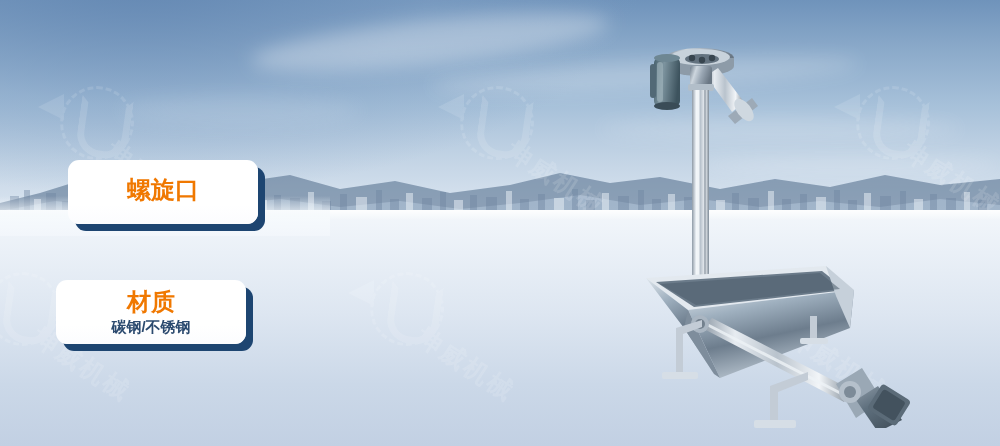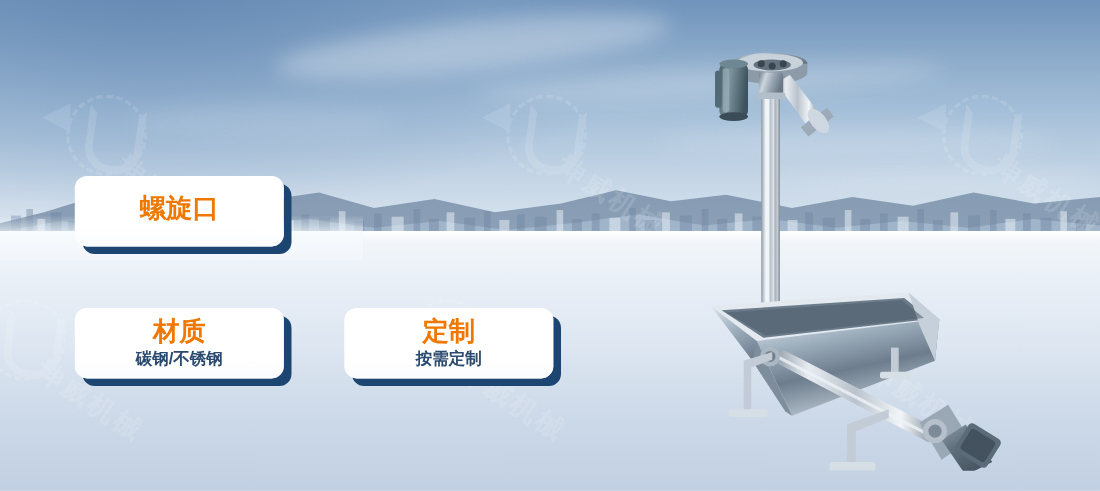--- a/index.html
+++ b/index.html
@@ -90,21 +90,21 @@
     display:flex;flex-direction:column;align-items:center;justify-content:center;
   }
   .card .h{
     font-size:24px;font-weight:bold;color:#f07800;line-height:1.1;margin-bottom:4px;
   }
   .card .s{
     font-size:15px;font-weight:bold;color:#2b4a6f;line-height:1.1;
   }
   #card-0{left:68px;top:160px;}
   #card-1{left:313px;top:160px;}
-  #card-2{left:68px;top:280px;}
+  #card-2{left:56px;top:280px;}
   #card-3{left:313px;top:280px;}
 
   
   .machine{position:absolute;left:640px;top:28px;width:300px;height:400px;}
   .machine svg{display:block;}
 </style>
 </head>
 <body>
 
 <div class="banner">
@@ -235,24 +235,20 @@
   </div>
 
 
   <div class="card" id="card-0">
     <div class="h">螺旋口</div>
   </div>
   <div class="card" id="card-2">
     <div class="h">材质</div>
     <div class="s">碳钢/不锈钢</div>
   </div>
-  <div class="card" id="card-3">
-    <div class="h">定制</div>
-    <div class="s">按需定制</div>
-  </div>
 
   <div class="machine">
     <svg width="300" height="400" viewBox="0 0 300 400">
       <defs>
         <linearGradient id="steel" x1="0" y1="0" x2="1" y2="0">
           <stop offset="0%" stop-color="#8e9aa6"></stop>
           <stop offset="22%" stop-color="#e7ecf1"></stop>
           <stop offset="50%" stop-color="#b9c3cd"></stop>
           <stop offset="78%" stop-color="#f2f5f8"></stop>
           <stop offset="100%" stop-color="#7d8a96"></stop>

